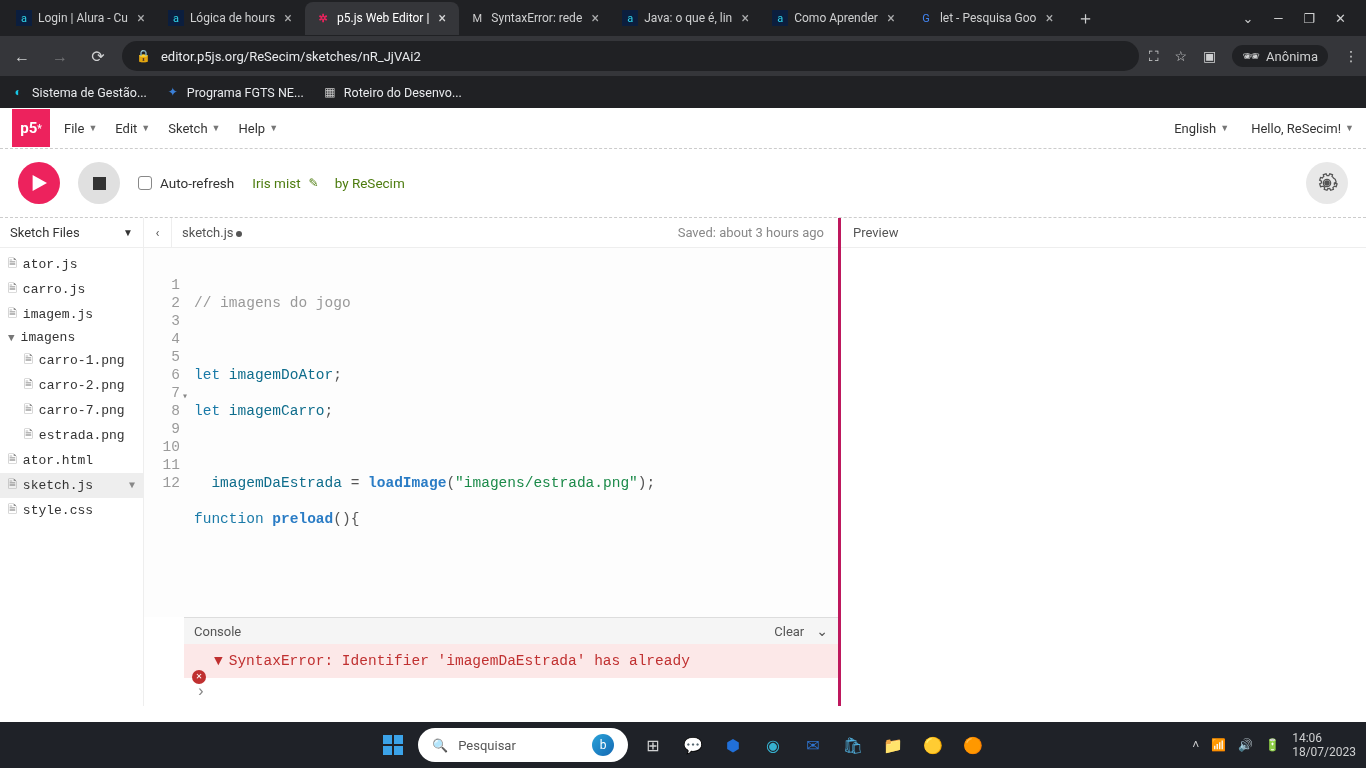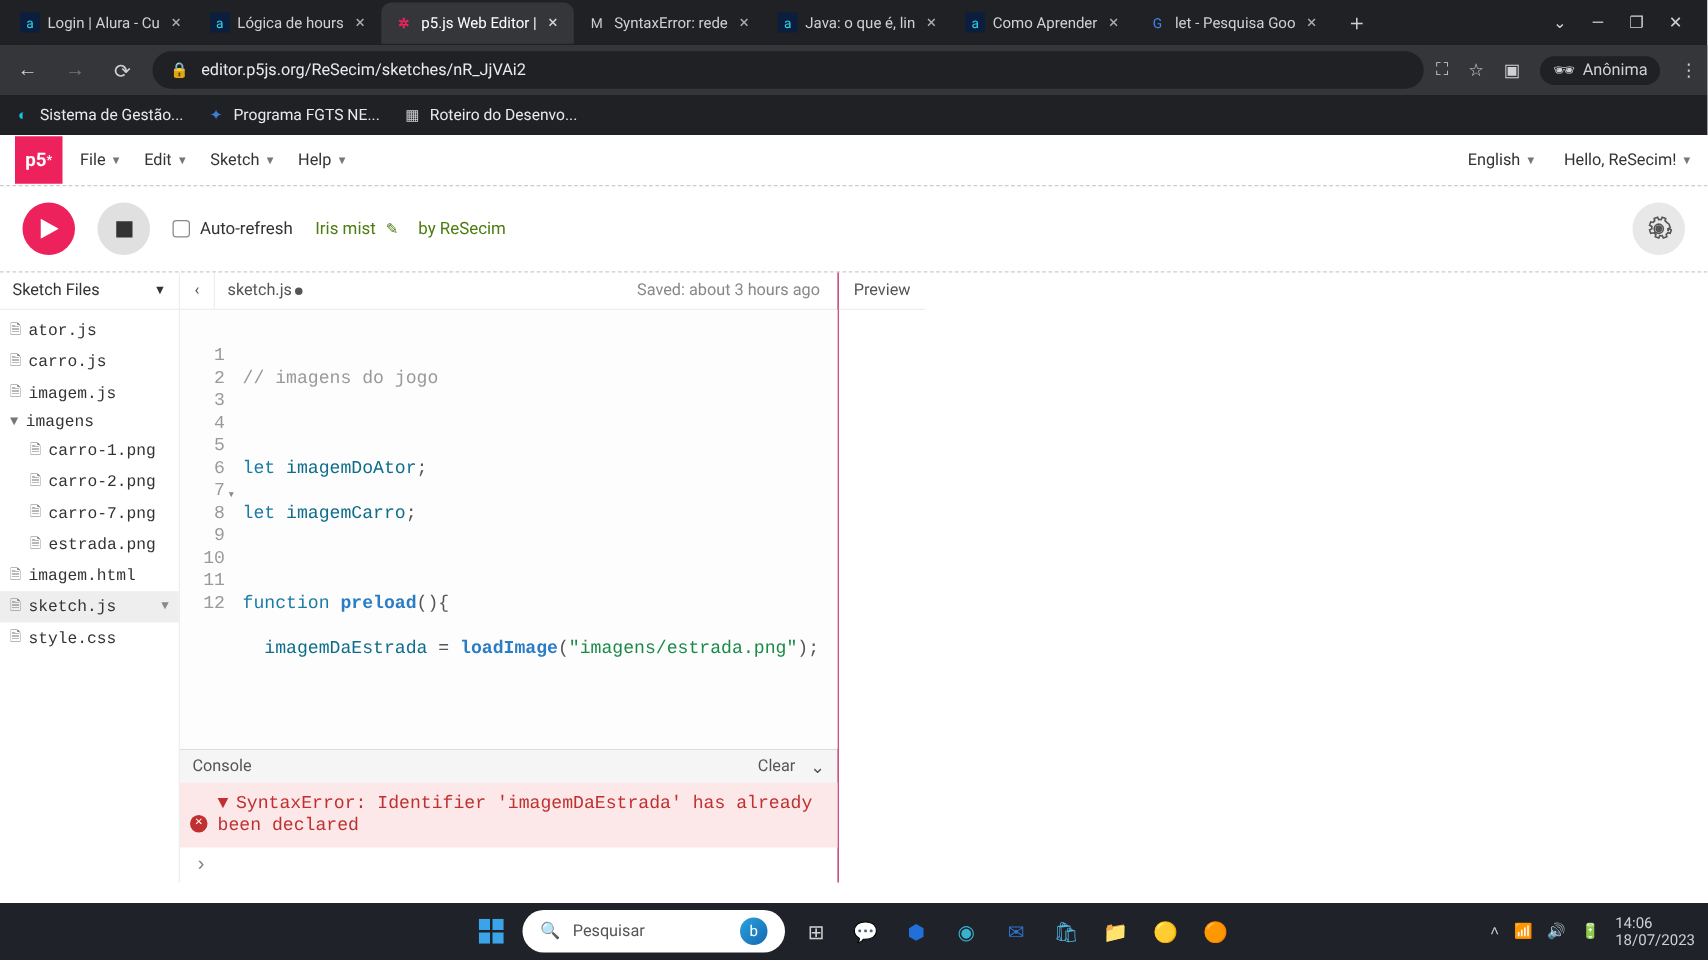--- a/index.html
+++ b/index.html
@@ -71,29 +71,29 @@
 .gutter div{height:18px;}
 .code{padding:28px 0 0 8px;white-space:pre;color:#333;}
 .code .ln{height:18px;}
 .c-comment{color:#999;}
 .c-kw{color:#1a7aa8;}
 .c-var{color:#0f6d8c;}
 .c-fn{color:#2a7cc5;font-weight:600;}
 .c-str{color:#1b8a49;}
 .c-op{color:#555;}
 
-.console{border-top:1px solid #ddd;background:#fff;}
+.console{border-top:1px solid #ddd;background:#fff;margin-left:40px;}
 .console-header{display:flex;align-items:center;height:26px;padding:0 10px;font-size:13px;color:#555;background:#f5f5f5;}
 .console-header .right{margin-left:auto;display:flex;gap:12px;align-items:center;}
 .err-block{background:#fce8e8;padding:8px 10px 8px 30px;font-family:"Consolas","Courier New",monospace;font-size:14.5px;color:#c03030;position:relative;line-height:18px;}
 .err-block .eicon{position:absolute;left:8px;top:26px;width:14px;height:14px;background:#c03030;border-radius:50%;color:#fff;font-size:10px;display:flex;align-items:center;justify-content:center;}
 .err-block .tri{color:#c03030;margin-right:6px;}
 .prompt-row{display:flex;align-items:center;height:28px;padding:0 12px;font-family:"Consolas","Courier New",monospace;color:#888;}
 
-.preview-col{width:696px;border-left:1px solid #be185d;display:flex;flex-direction:row;}
+.preview-col{width:528px;border-left:3px solid #be185d;display:flex;flex-direction:column;}
 .preview-header{height:30px;display:flex;align-items:center;padding:0 12px;font-size:13px;color:#555;border-bottom:1px solid #eee;}
 
 .taskbar{position:fixed;bottom:0;left:0;right:0;height:46px;background:#1f2228;display:flex;align-items:center;padding:0 10px;}
 .taskbar .center{position:absolute;left:50%;transform:translateX(-50%);display:flex;align-items:center;gap:10px;}
 .tb-icon{width:30px;height:30px;display:flex;align-items:center;justify-content:center;color:#cfd0d1;font-size:16px;border-radius:4px;}
 .search-box{display:flex;align-items:center;height:34px;background:#fff;border-radius:17px;padding:0 14px;gap:10px;width:210px;color:#555;font-size:13px;}
 .tray{margin-left:auto;display:flex;align-items:center;gap:12px;color:#cfd0d1;font-size:12px;}
 .tray .clock{line-height:14px;}
 
 .fold-mark{position:absolute;color:#888;font-size:10px;}
@@ -279,21 +279,21 @@
         <div class="file-item indent">
             <span class="icn">🗎</span>
             <span>carro-7.png</span>
           </div>
         <div class="file-item indent">
             <span class="icn">🗎</span>
             <span>estrada.png</span>
           </div>
         <div class="file-item">
             <span class="icn">🗎</span>
-            <span>imagem.html</span>
+            <span>ator.html</span>
           </div>
         <div class="file-item active">
             <span class="icn">🗎</span>
             <span>sketch.js</span>
             <span class="opt">▼</span>
           </div>
         <div class="file-item">
             <span class="icn">🗎</span>
             <span>style.css</span>
           </div>
@@ -321,41 +321,40 @@
             <div>10</div>
             <div>11</div>
             <div>12</div>
         </div>
         <div class="code">
 <div class="ln"><span class="c-comment">// imagens do jogo</span></div>
 <div class="ln"></div>
 <div class="ln"><span class="c-kw">let</span> <span class="c-var">imagemDoAtor</span><span class="c-op">;</span></div>
 <div class="ln"><span class="c-kw">let</span> <span class="c-var">imagemCarro</span><span class="c-op">;</span></div>
 <div class="ln"></div>
+<div class="ln">  <span class="c-var">imagemDaEstrada</span> <span class="c-op">=</span> <span class="c-fn">loadImage</span><span class="c-op">(</span><span class="c-str">"imagens/estrada.png"</span><span class="c-op">);</span></div>
 <div class="ln"><span class="c-kw">function</span> <span class="c-fn">preload</span><span class="c-op">(){</span></div>
-<div class="ln">  <span class="c-var">imagemDaEstrada</span> <span class="c-op">=</span> <span class="c-fn">loadImage</span><span class="c-op">(</span><span class="c-str">"imagens/estrada.png"</span><span class="c-op">);</span></div>
 
 
 
 
         </div>
       </div>
 
       <div class="console">
         <div class="console-header">
           <span>Console</span>
           <div class="right">
             <span>Clear</span>
             <span style="font-size:14px;">⌄</span>
           </div>
         </div>
         <div class="err-block">
           <span class="eicon">✕</span>
 <div><span class="tri">▼</span><span>SyntaxError: Identifier 'imagemDaEstrada' has already</span></div>
-<div>been declared</div>
         </div>
         <div class="prompt-row">›</div>
       </div>
     </div>
 
     <div class="preview-col">
       <div class="preview-header">Preview</div>
       <div style="flex:1;"></div>
     </div>
   </div>

